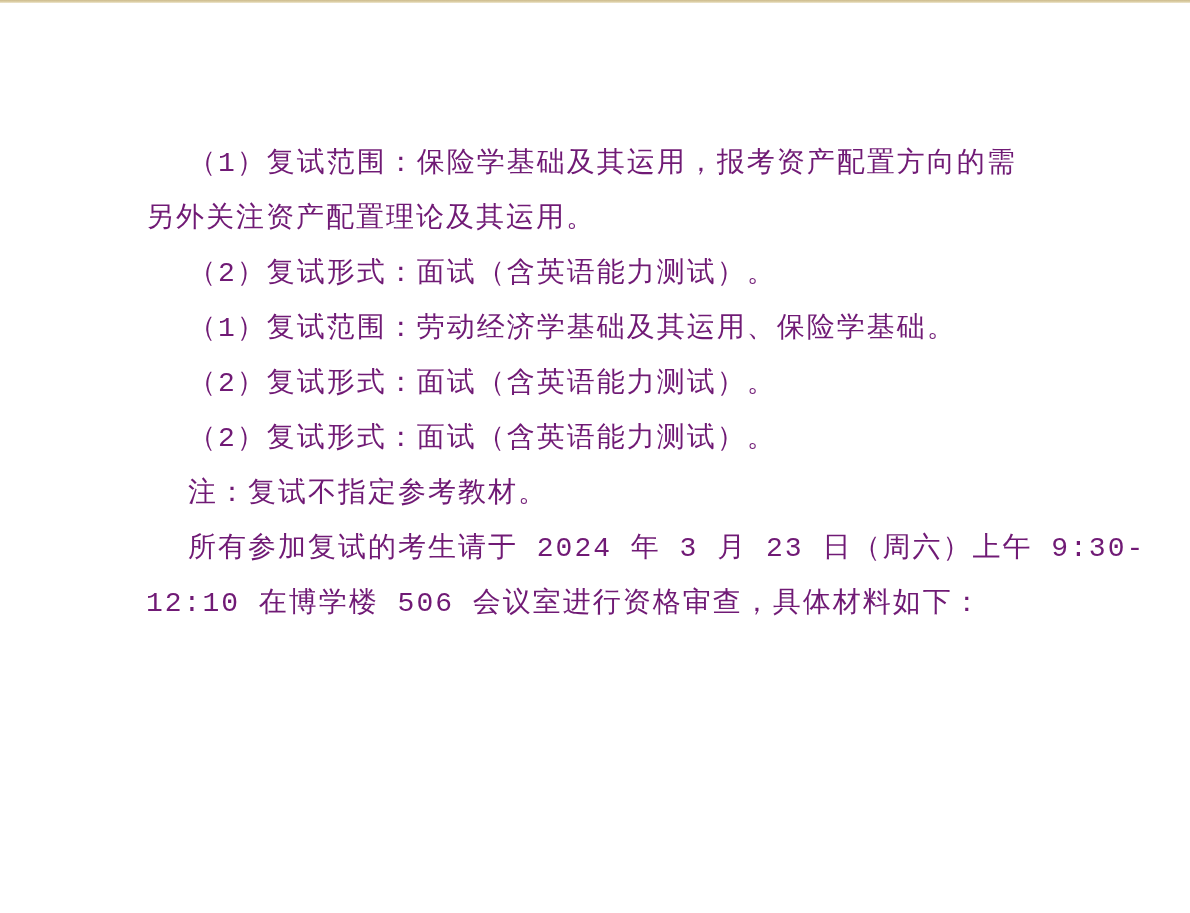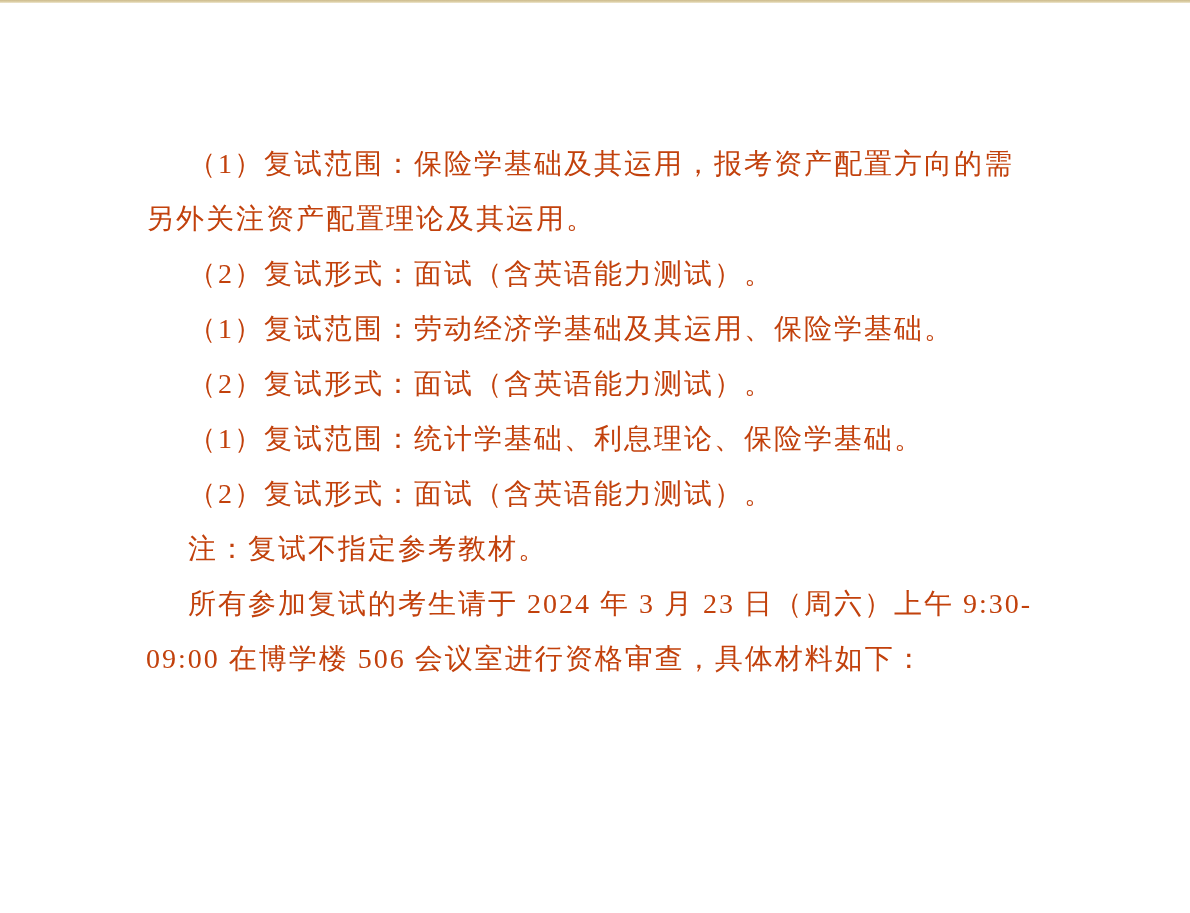--- a/index.html
+++ b/index.html
@@ -20,21 +20,22 @@
     left: 0;
     width: 1190px;
     height: 3px;
     background: linear-gradient(to bottom, #cdbb8d 0%, #dccfa6 55%, #efe8d2 100%);
   }
   .doc {
     position: absolute;
     left: 146px;
     top: 136px;
     width: 920px;
-    color: #c2410c;
+    color: #701a75;
+    font-family: Liberation Mono, monospace;
   }
   .line {
     margin: 0;
     padding: 0;
     font-size: 28px;
     line-height: 55px;
     letter-spacing: 2px;
     white-space: nowrap;
     font-weight: normal;
   }
@@ -54,18 +55,17 @@
 <body>
 
 <div class="top-border"></div>
 
 <div class="doc">
   <p class="line indent">（1）复试范围：保险学基础及其运用，报考资产配置方向的需</p>
   <p class="line">另外关注资产配置理论及其运用。</p>
   <p class="line indent">（2）复试形式：面试（含英语能力测试）。</p>
   <p class="line indent">（1）复试范围：劳动经济学基础及其运用、保险学基础。</p>
   <p class="line indent">（2）复试形式：面试（含英语能力测试）。</p>
-  <p class="line indent">（1）复试范围：统计学基础、利息理论、保险学基础。</p>
   <p class="line indent">（2）复试形式：面试（含英语能力测试）。</p>
   <p class="line indent">注：复试不指定参考教材。</p>
   <p class="line indent">所有参加复试的考生请于 2024 年 3 月 23 日（周六）上午 9:30-</p>
-  <p class="line">09:00 在博学楼 506 会议室进行资格审查，具体材料如下：</p>
+  <p class="line">12:10 在博学楼 506 会议室进行资格审查，具体材料如下：</p>
 </div>
 
 </body></html>

